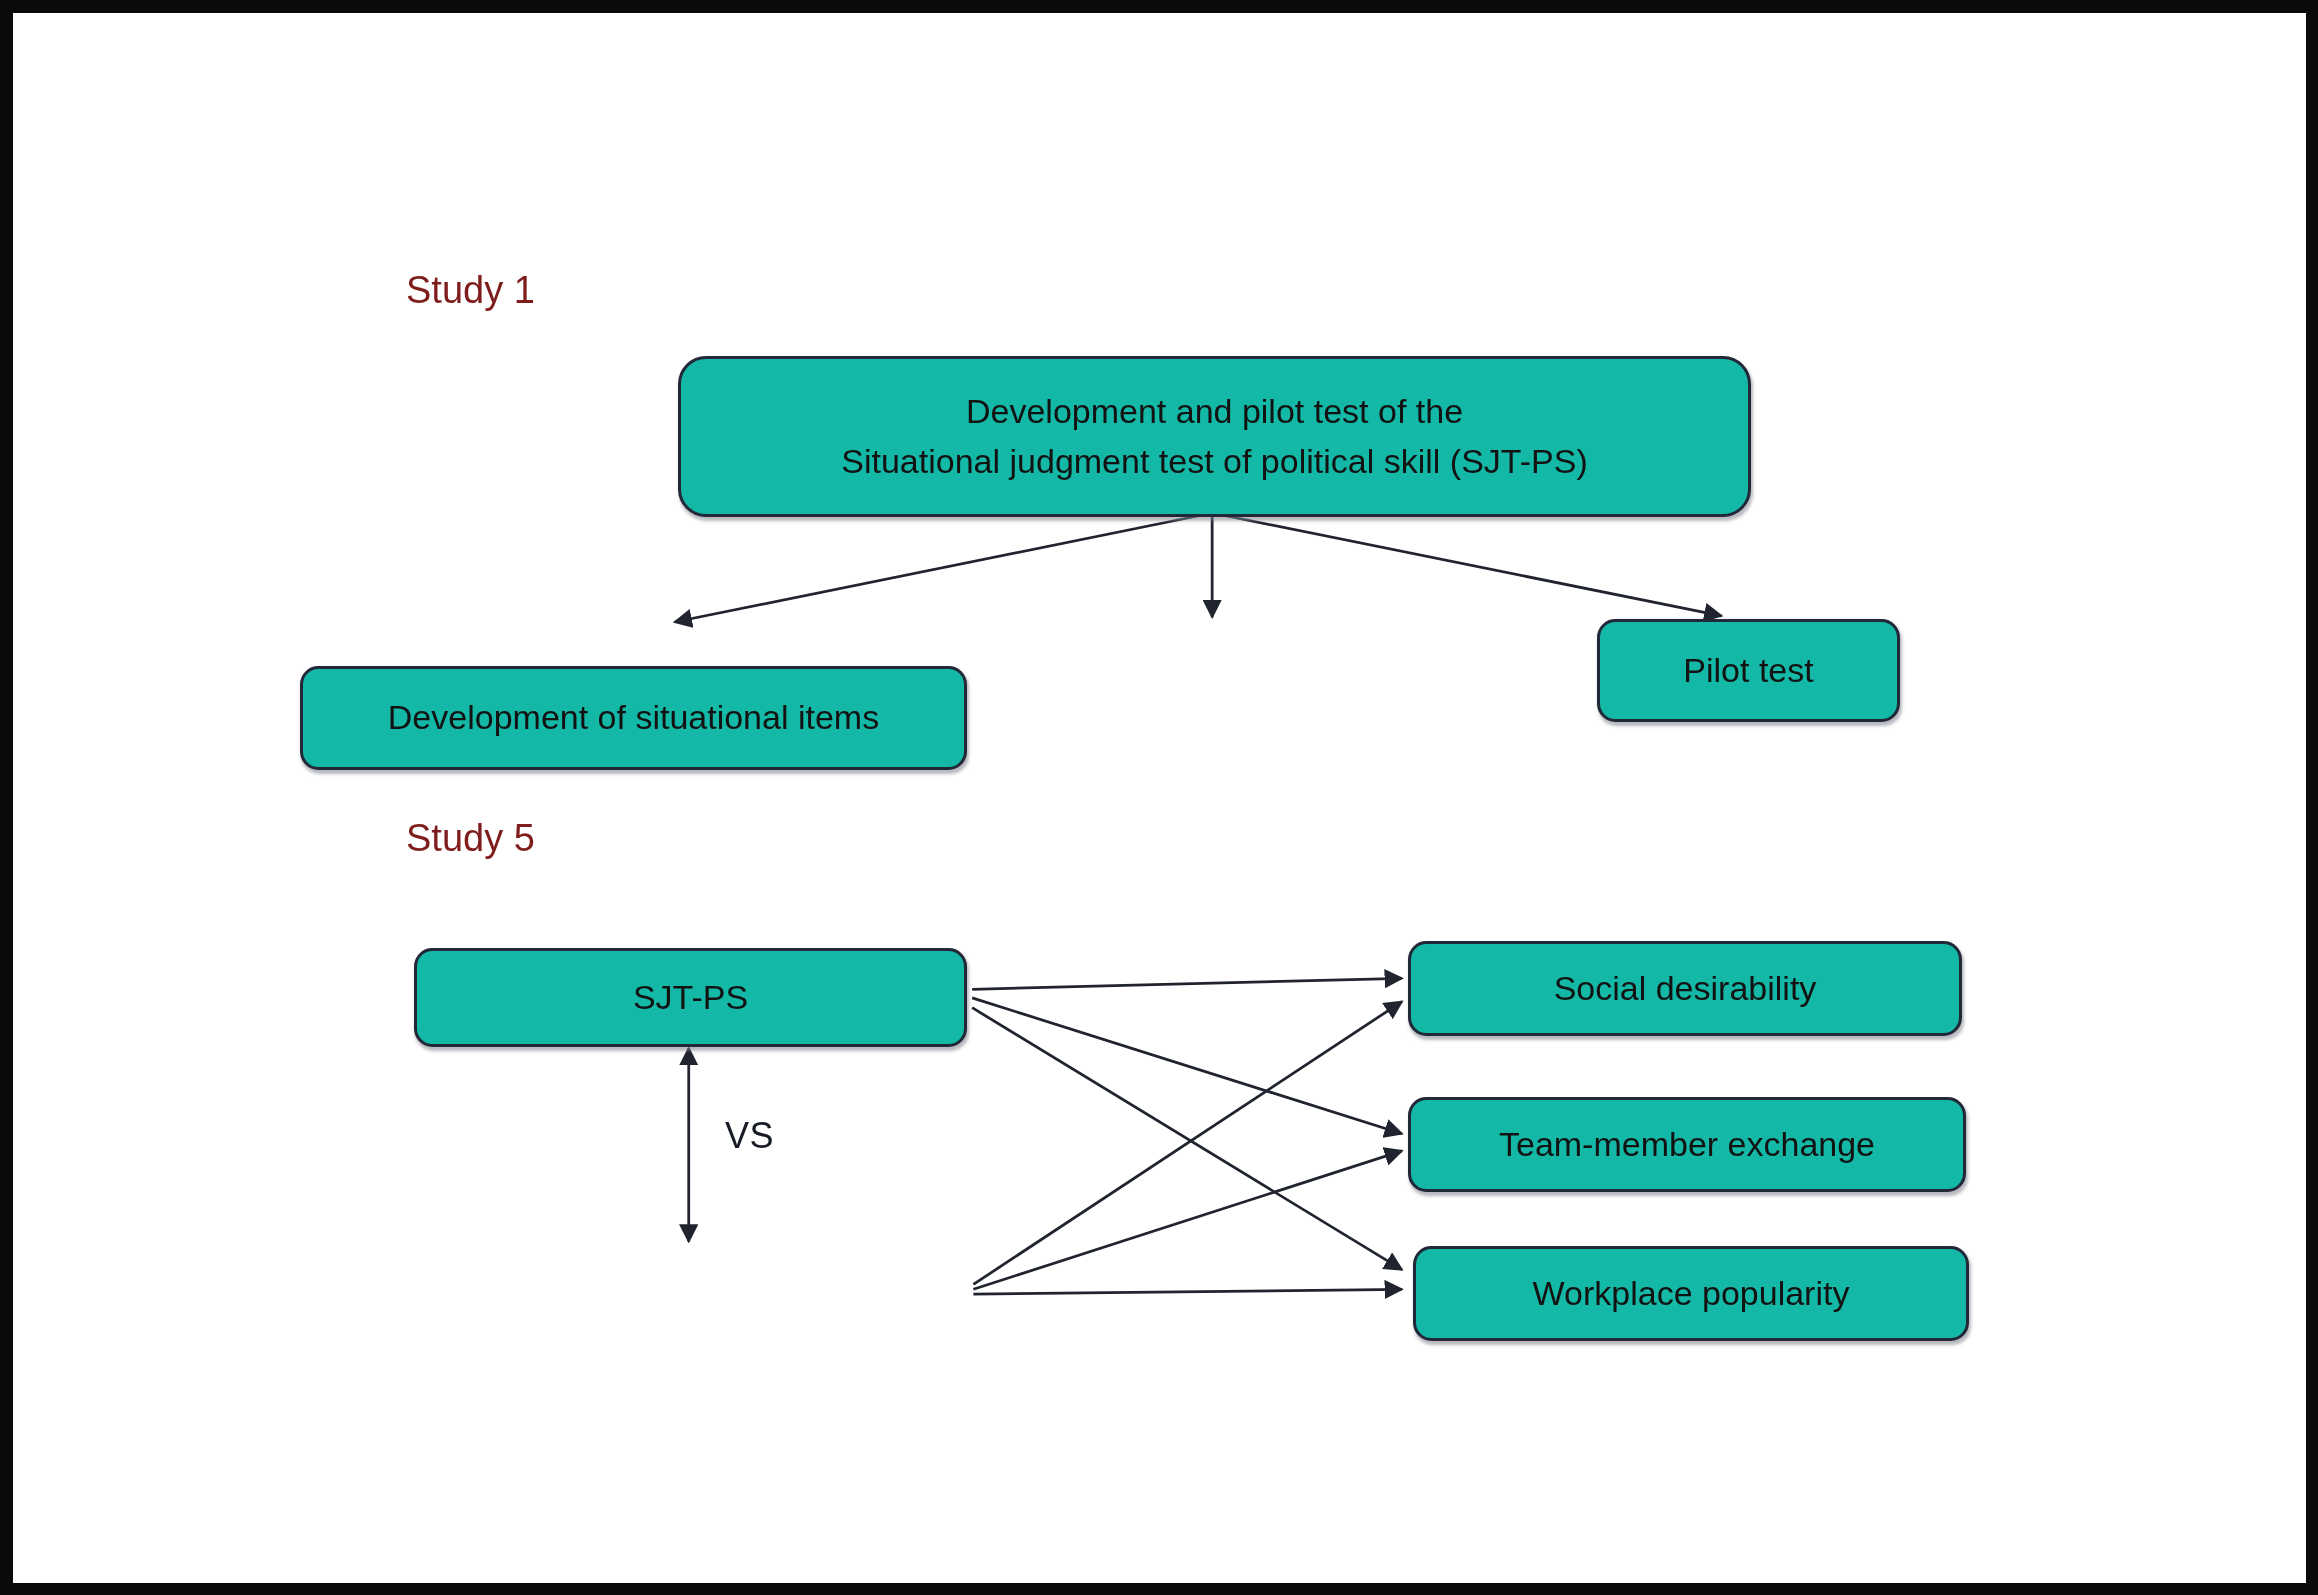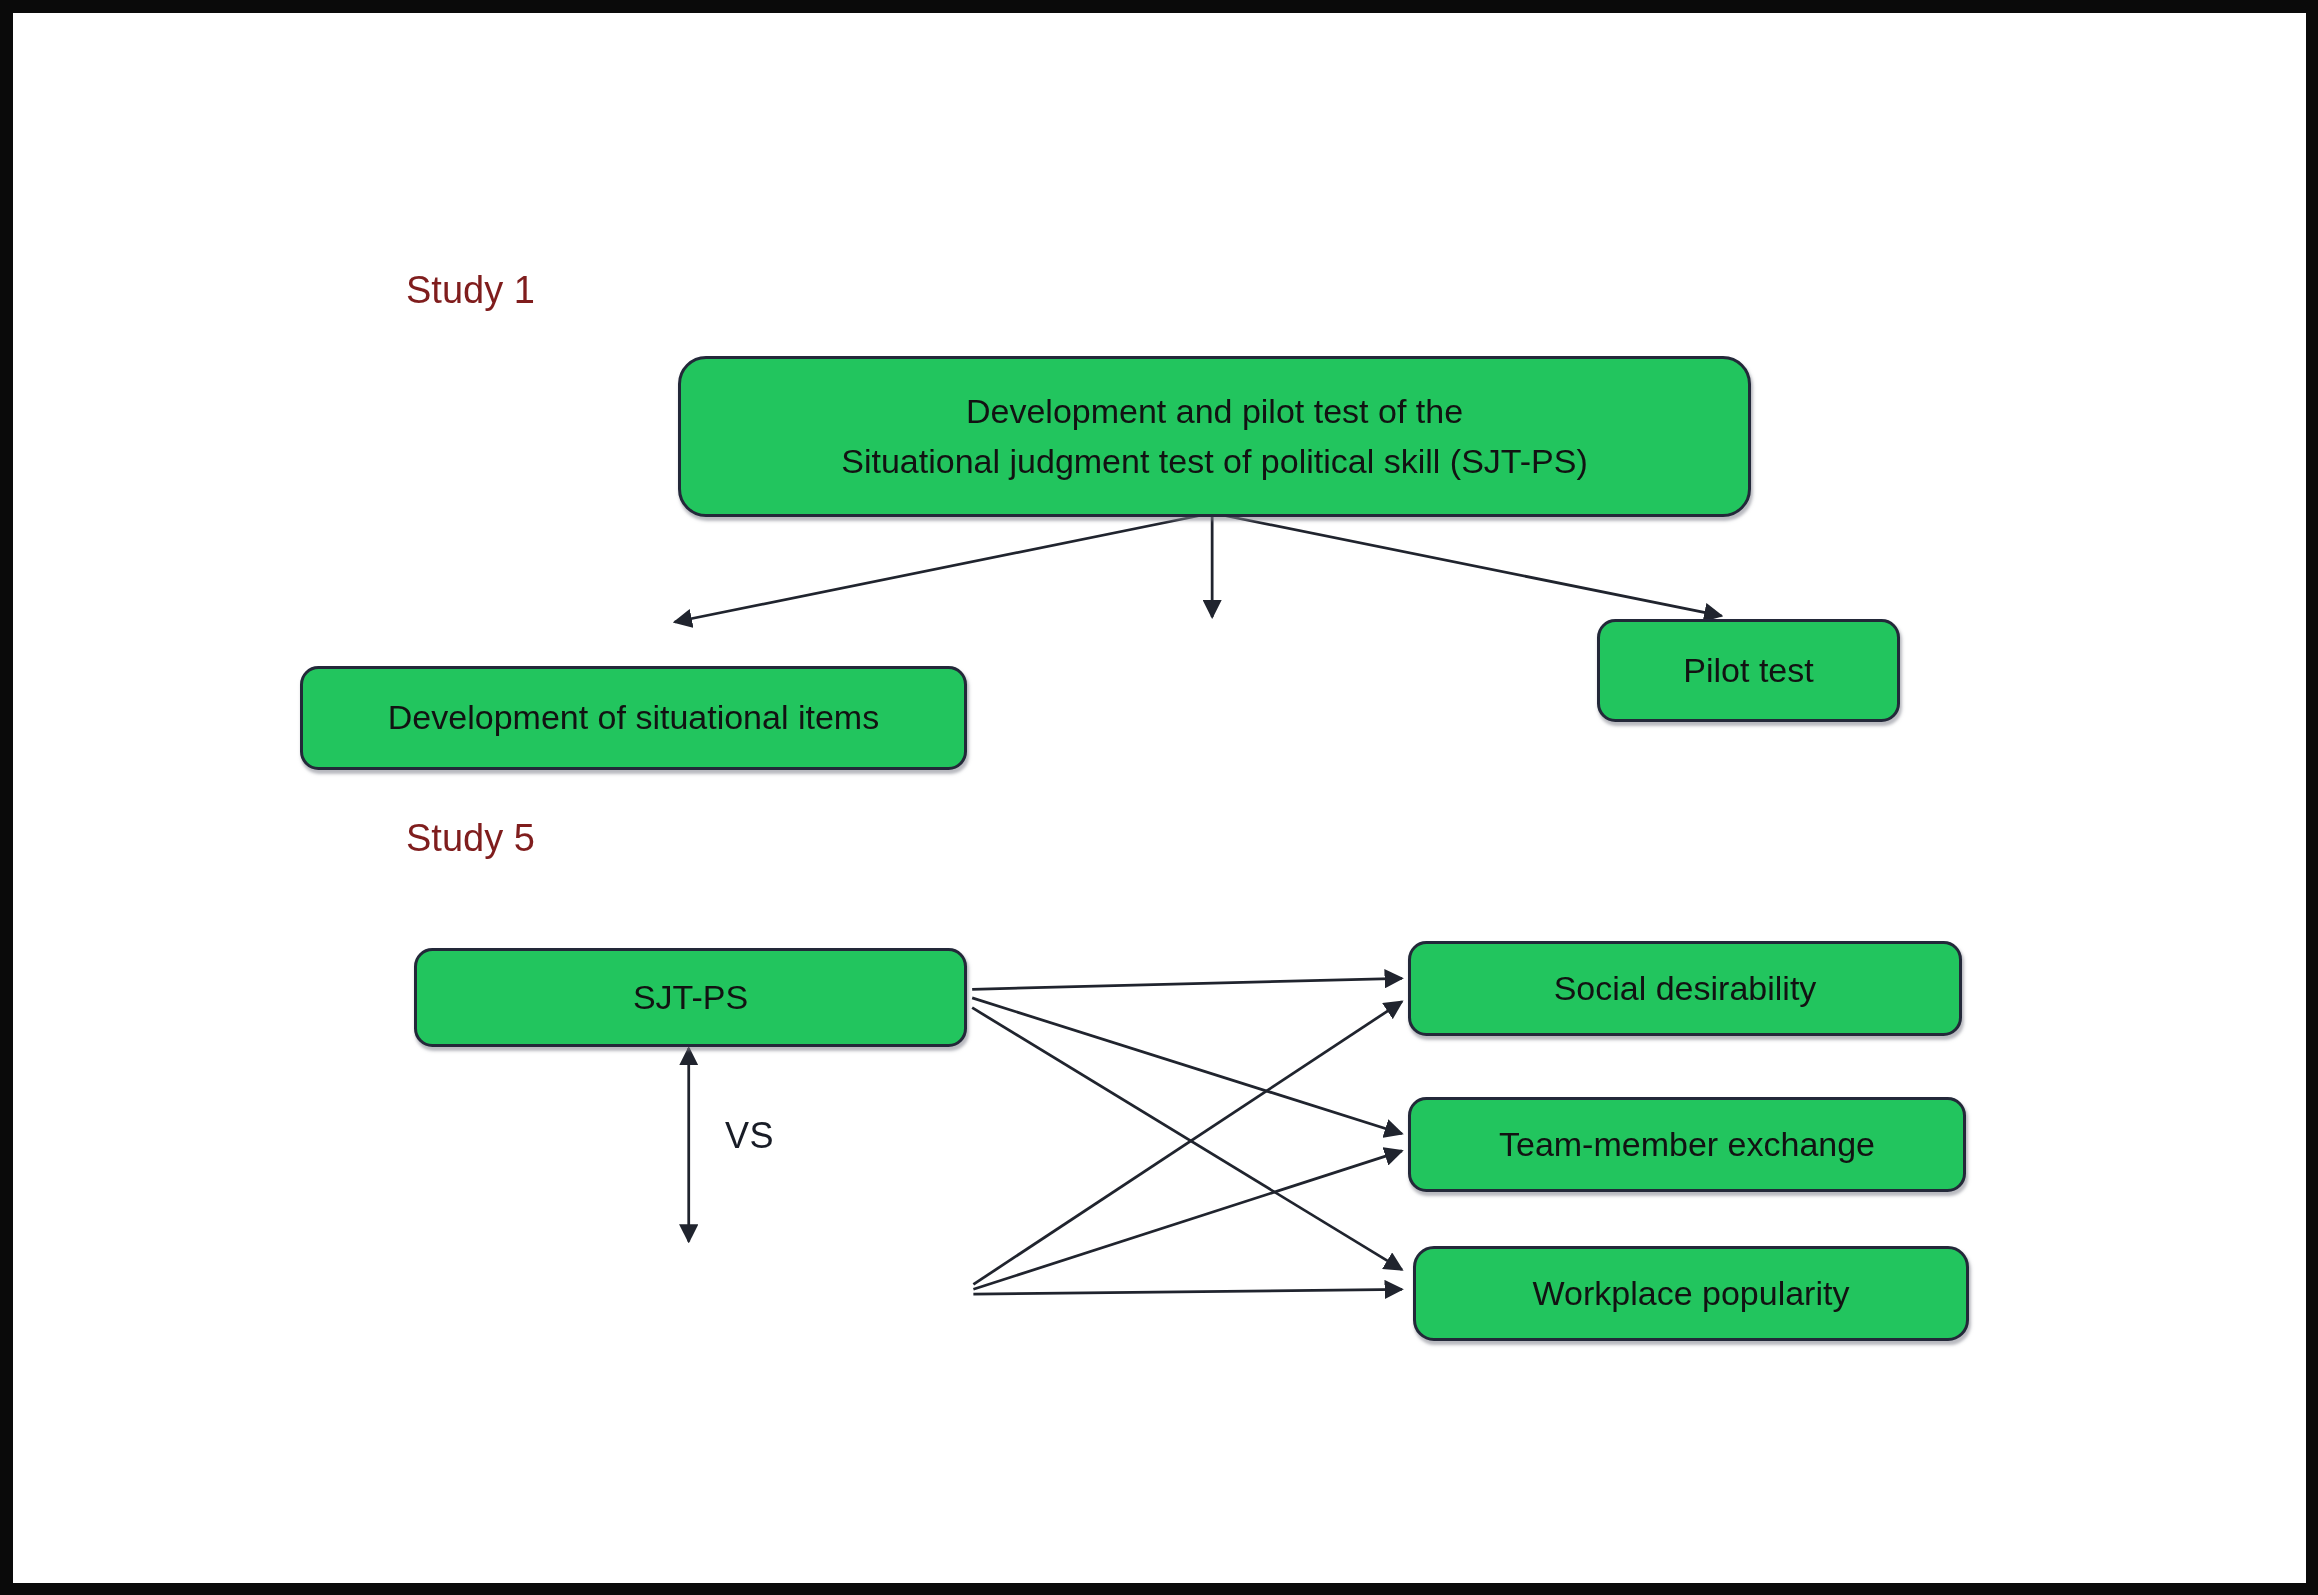--- a/index.html
+++ b/index.html
@@ -5,21 +5,21 @@
   html,body{margin:0;padding:0;background:#ffffff;}
   .figure{
     position:relative;width:2319px;height:1596px;background:#ffffff;
     font-family:"Liberation Sans",sans-serif;color:#121212;overflow:hidden;
   }
   .frame{position:absolute;inset:0;border:13.5px solid #0a0a0a;pointer-events:none;z-index:5;}
   svg.connectors{position:absolute;left:0;top:0;width:2319px;height:1596px;z-index:1;}
   svg.connectors line{stroke:#20242e;stroke-width:4.5px;}
   .node{
     position:absolute;display:flex;align-items:center;justify-content:center;
-    text-align:center;background:#22c55e;border:3.1px solid #232839;border-radius:18.4px;
+    text-align:center;background:#14b8a6;border:3.1px solid #232839;border-radius:18.4px;
     font-size:34px;line-height:1.45;z-index:2;
     box-shadow:1.8px 3.7px 3.1px rgba(125,128,138,0.55);
   }
   .node .node-text{padding:0 18.4px;}
   .node.main{border-radius:28px;}
   .node.main .node-text{white-space:pre-line;}
   .section-label{position:absolute;font-size:38px;color:#7f1d1d;z-index:2;}
   .vs-label{position:absolute;font-size:36px;color:#181c26;z-index:2;letter-spacing:0.6px;}
 </style>
 </head>
@@ -74,19 +74,19 @@
 
 
   <div class="node" style="left:1408px;top:1097px;width:552px;height:89px;">
     <span class="node-text">Team-member exchange</span>
   </div>
 
   <div class="node" style="left:1408px;top:941px;width:548px;height:89px;">
     <span class="node-text">Social desirability</span>
   </div>
 
-  <div class="node" style="left:1413px;top:1246px;width:550px;height:89px;border-radius:21px;">
+  <div class="node" style="left:1413px;top:1246px;width:550px;height:89px;">
     <span class="node-text">Workplace popularity</span>
   </div>
 
   <div class="frame"></div>
 </div>
 
 
 </body></html>

